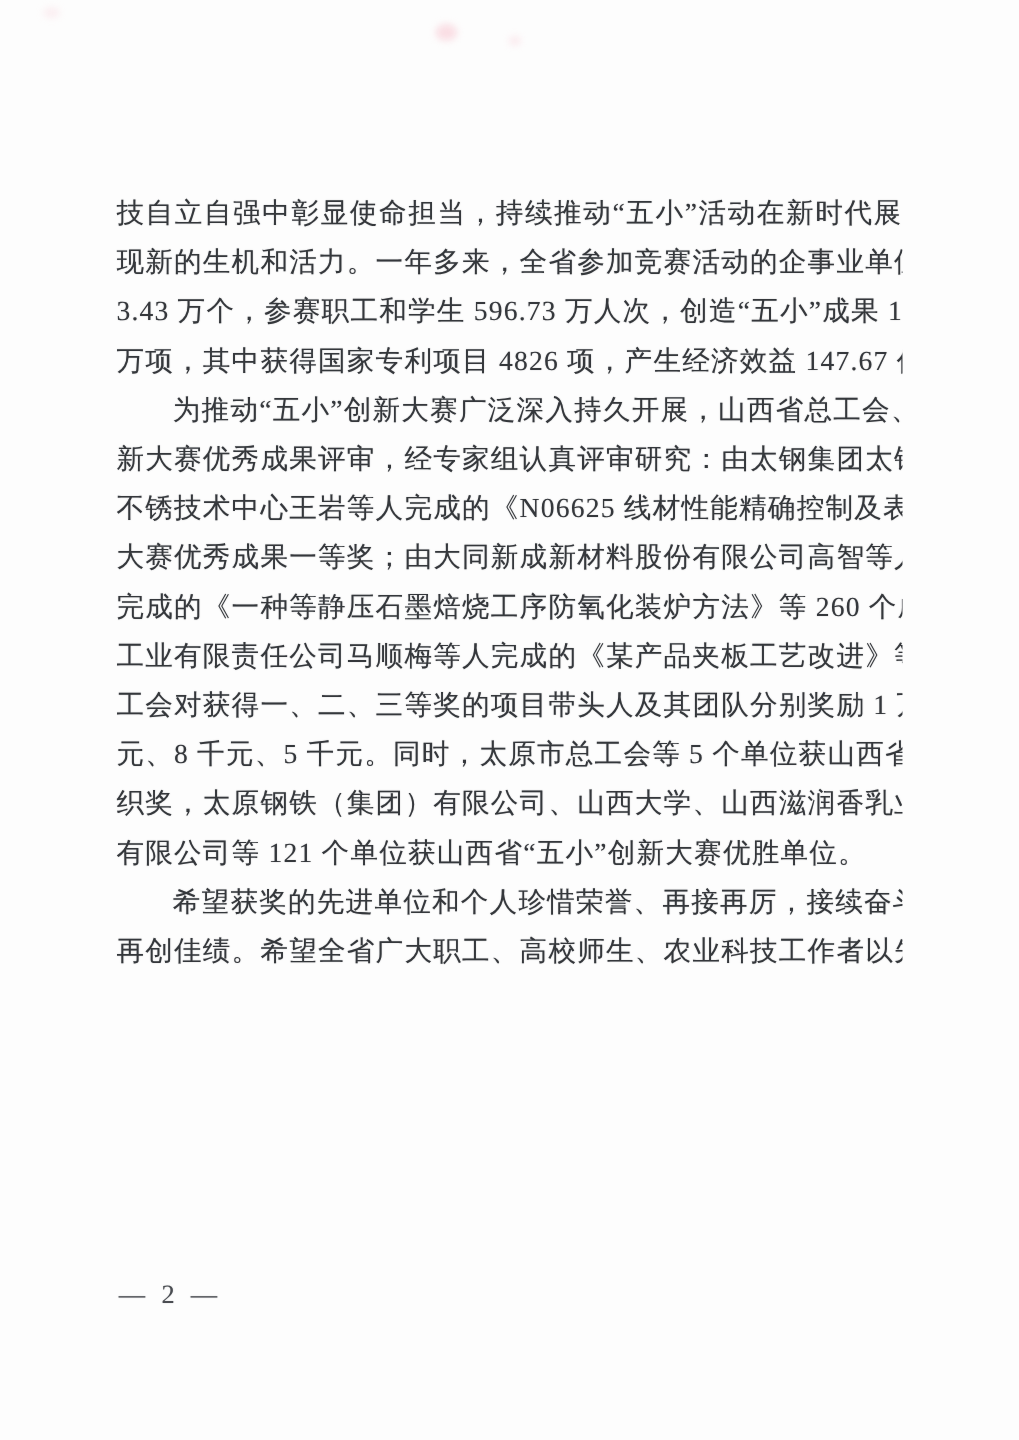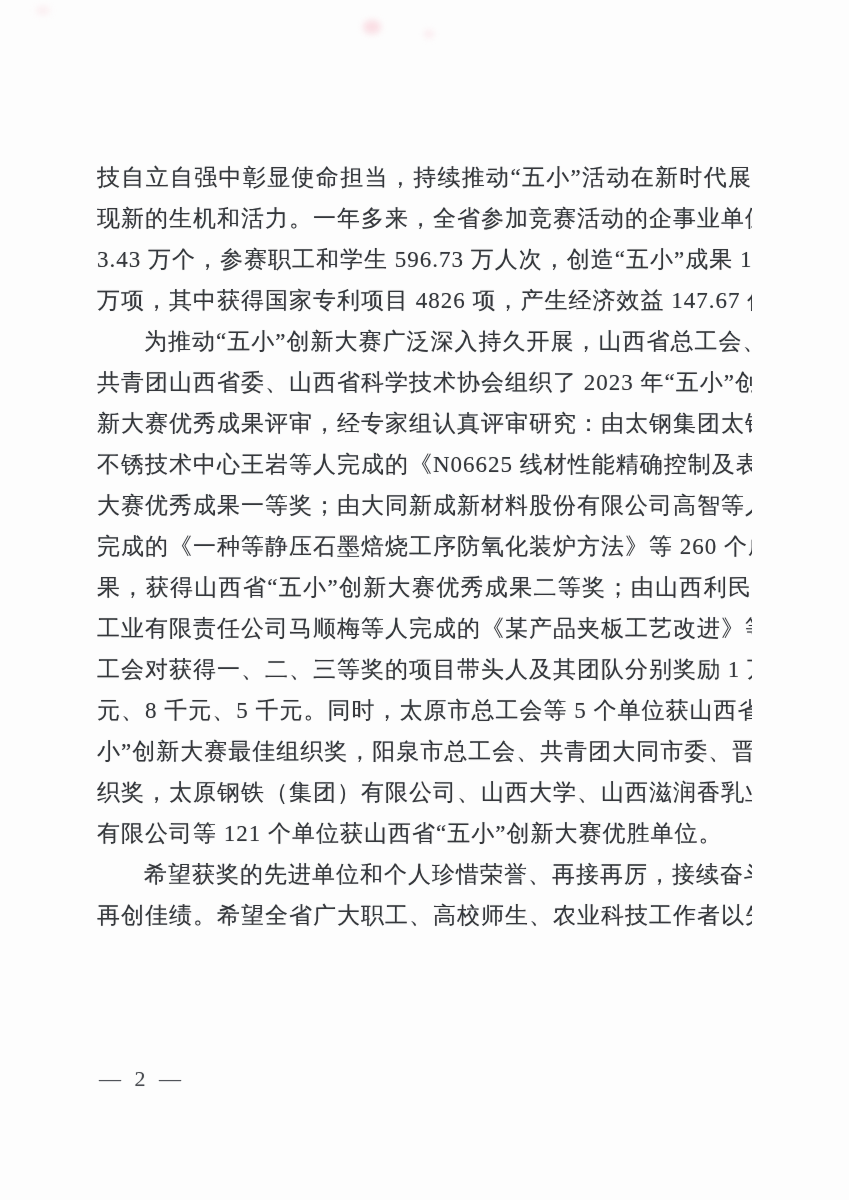--- a/index.html
+++ b/index.html
@@ -80,30 +80,27 @@
 
   <div class="doc-body" style="color: rgb(53, 56, 60);">
       <div class="para">
         <div class="line">技自立自强中彰显使命担当，持续推动“五小”活动在新时代展</div>
         <div class="line">现新的生机和活力。一年多来，全省参加竞赛活动的企事业单位</div>
         <div class="line">3.43 万个，参赛职工和学生 596.73 万人次，创造“五小”成果 12.4</div>
         <div class="line">万项，其中获得国家专利项目 4826 项，产生经济效益 147.67 亿元。</div>
       </div>
       <div class="para">
         <div class="line indent">为推动“五小”创新大赛广泛深入持久开展，山西省总工会、</div>
-        <div class="line">共青团山西省委、山西省科学技术协会组织了 2023 年“五小”创</div>
         <div class="line">新大赛优秀成果评审，经专家组认真评审研究：由太钢集团太钢</div>
         <div class="line">不锈技术中心王岩等人完成的《N06625 线材性能精确控制及表面</div>
         <div class="line">大赛优秀成果一等奖；由大同新成新材料股份有限公司高智等人</div>
         <div class="line">完成的《一种等静压石墨焙烧工序防氧化装炉方法》等 260 个成</div>
-        <div class="line">果，获得山西省“五小”创新大赛优秀成果二等奖；由山西利民</div>
         <div class="line">工业有限责任公司马顺梅等人完成的《某产品夹板工艺改进》等</div>
         <div class="line">工会对获得一、二、三等奖的项目带头人及其团队分别奖励 1 万</div>
         <div class="line">元、8 千元、5 千元。同时，太原市总工会等 5 个单位获山西省“五</div>
-        <div class="line">小”创新大赛最佳组织奖，阳泉市总工会、共青团大同市委、晋</div>
         <div class="line">织奖，太原钢铁（集团）有限公司、山西大学、山西滋润香乳业</div>
         <div class="line short">有限公司等 121 个单位获山西省“五小”创新大赛优胜单位。</div>
       </div>
       <div class="para">
         <div class="line indent">希望获奖的先进单位和个人珍惜荣誉、再接再厉，接续奋斗、</div>
         <div class="line">再创佳绩。希望全省广大职工、高校师生、农业科技工作者以先</div>
       </div>
     </div>
 
   <div class="page-number" style="color: rgb(74, 77, 82);">— 2 —</div>

